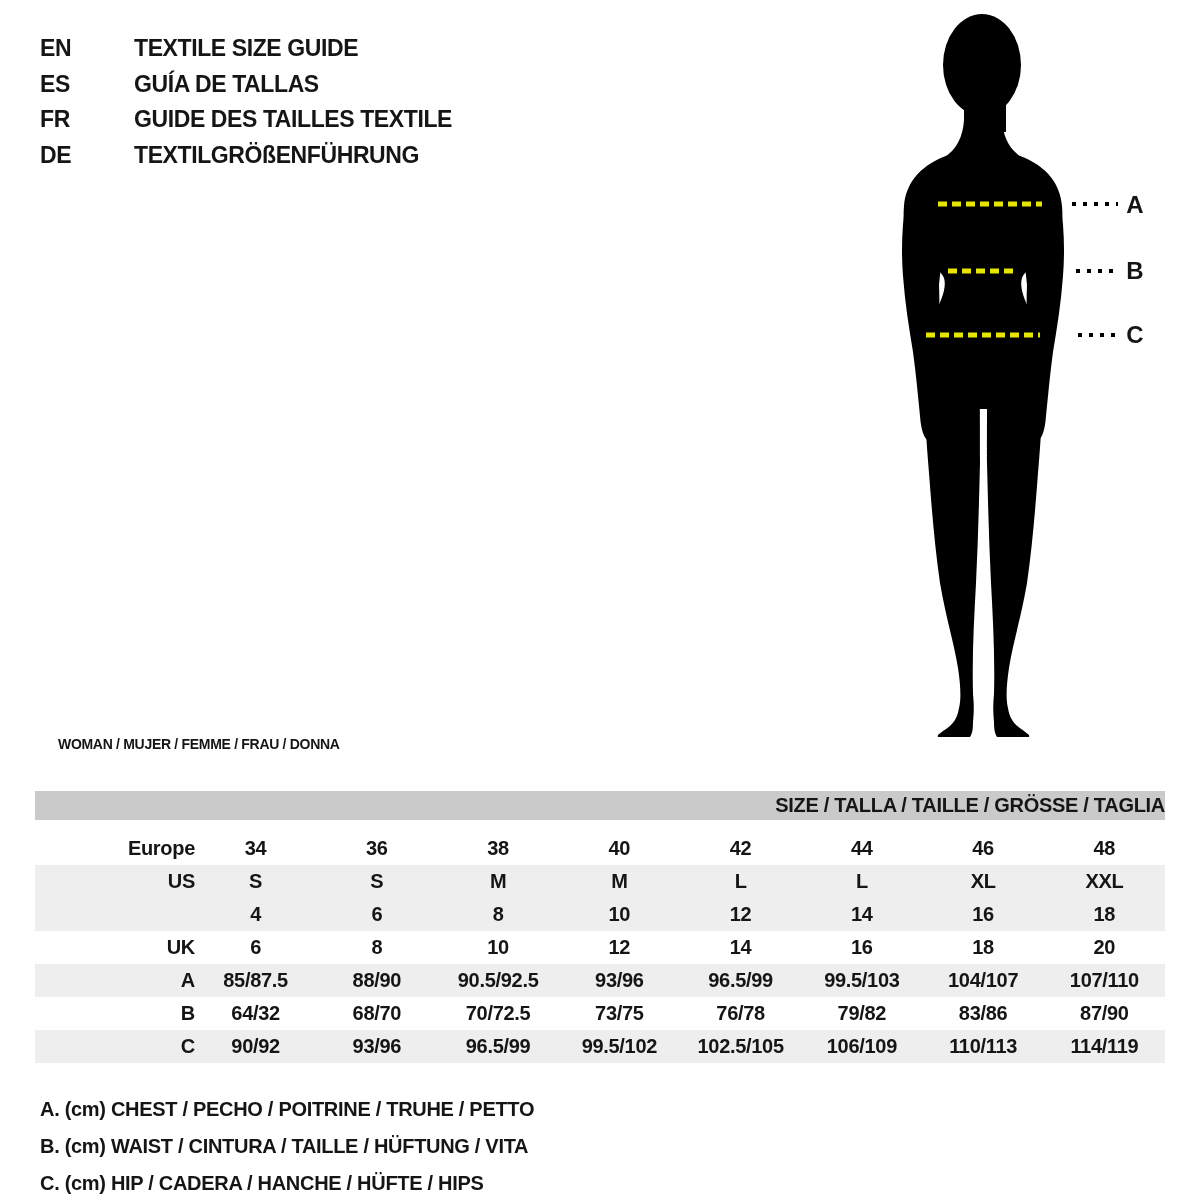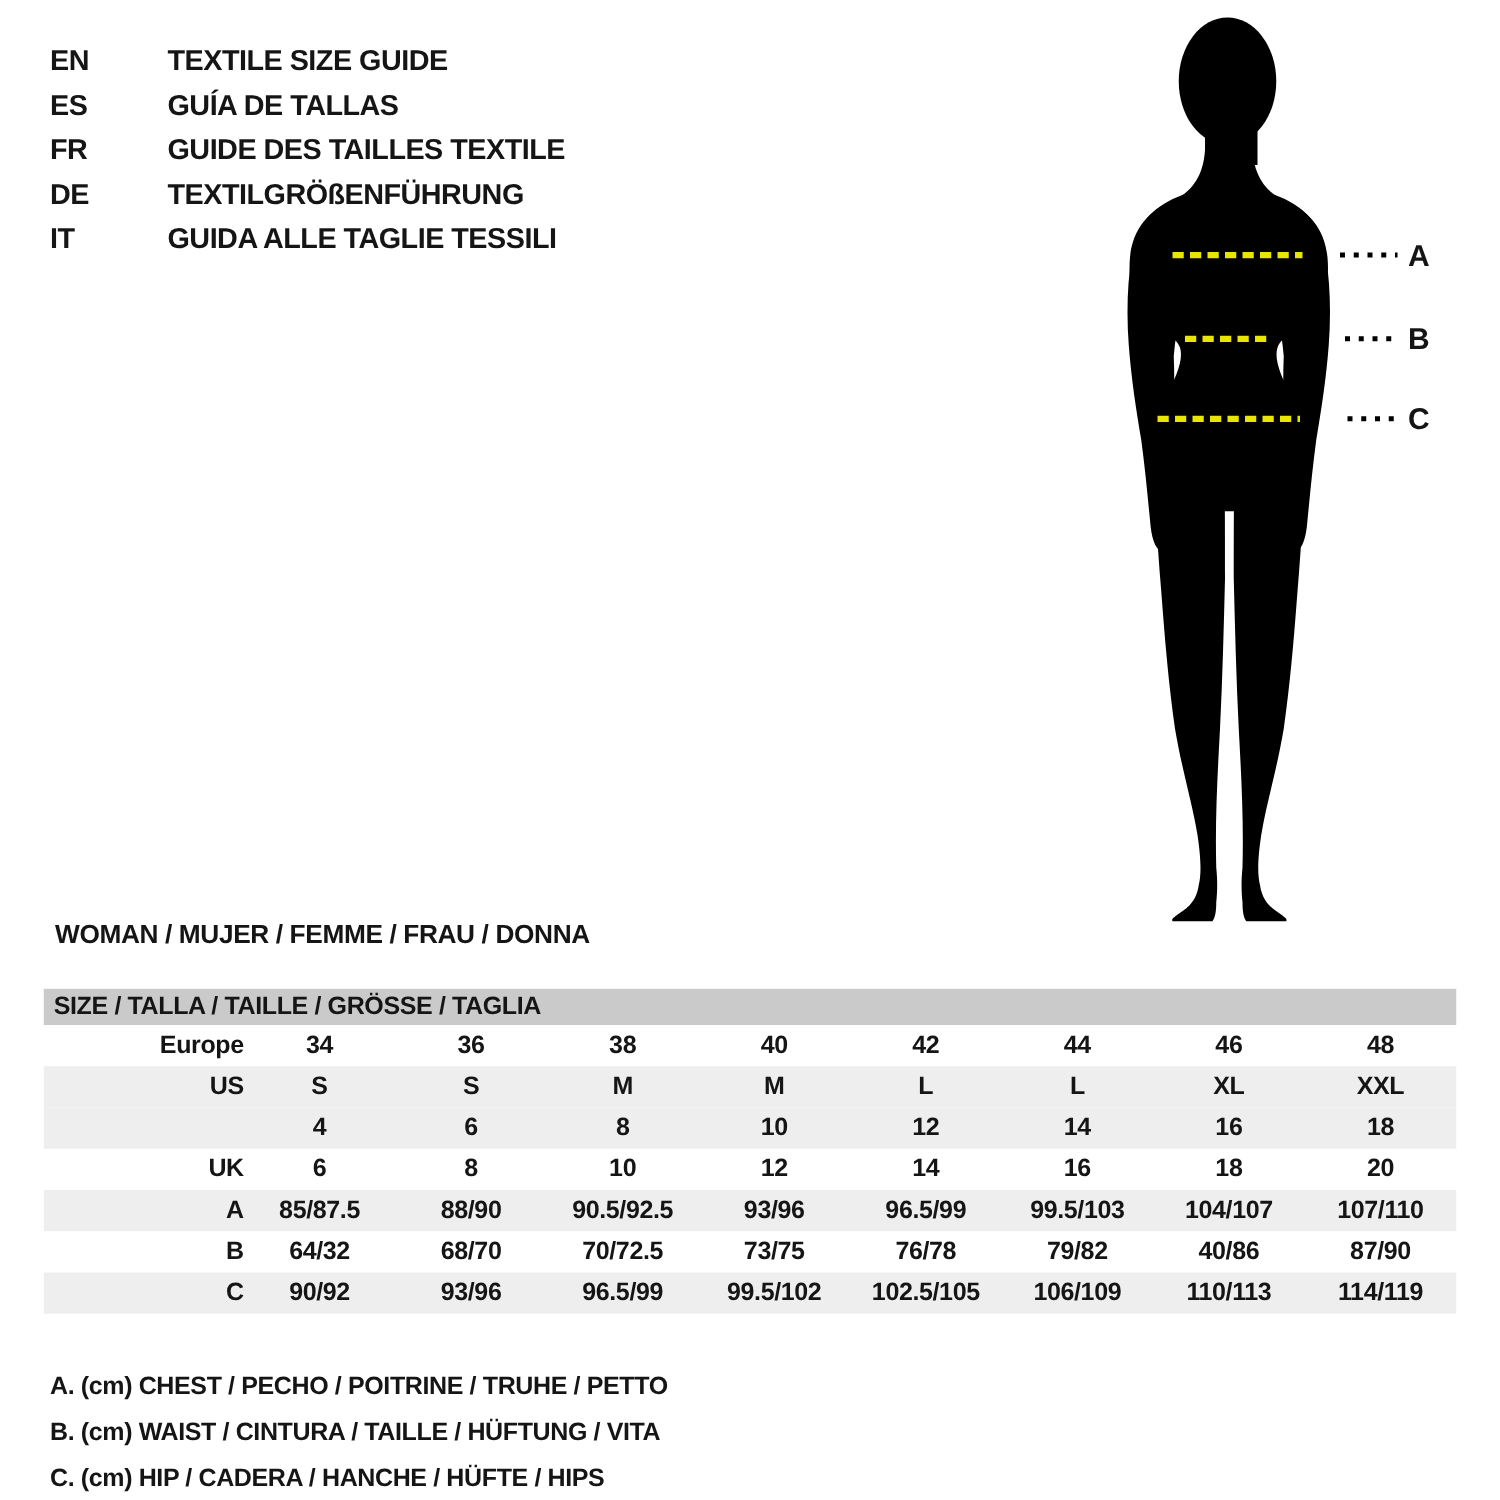--- a/index.html
+++ b/index.html
@@ -9,25 +9,25 @@
     overflow:hidden;
   }
   
   #title-block{position:absolute;left:40px;top:31px;}
   .title-row{display:flex;height:35.5px;align-items:center;font-size:23px;letter-spacing:-0.4px;}
   .title-code{width:78px;flex:none;}
   .title-label{white-space:nowrap;margin-left:16px;}
   
   #figure{position:absolute;left:860px;top:8px;width:320px;height:740px;}
   
-  #woman-heading{position:absolute;left:44px;top:736px;font-size:21px;letter-spacing:-0.3px;white-space:nowrap;}
+  #woman-heading{position:absolute;left:58px;top:736px;font-size:14px;letter-spacing:-0.3px;white-space:nowrap;}
   
   #size-table{position:absolute;left:35px;top:791px;width:1130px;}
   #size-table-header{height:29px;line-height:29px;font-size:20px;letter-spacing:-0.3px;
-    padding-left:8px;box-sizing:border-box;margin-bottom:0;}
+    padding-left:8px;box-sizing:border-box;margin-bottom:12px;text-align:right;}
   .t-row{display:flex;height:33px;align-items:center;font-size:20px;letter-spacing:-0.3px;}
   .t-label{width:160px;flex:none;padding-left:8px;box-sizing:border-box;text-align:right;}
   .t-cell{flex:1;text-align:center;}
   
   #legend{position:absolute;left:40px;top:1091px;}
   .legend-line{font-size:20px;line-height:37px;letter-spacing:-0.3px;white-space:nowrap;}
 </style>
 </head>
 <body>
 
@@ -40,24 +40,20 @@
     <span class="title-code">ES</span>
     <span class="title-label">GUÍA DE TALLAS</span>
   </div>
     <div class="title-row">
     <span class="title-code">FR</span>
     <span class="title-label">GUIDE DES TAILLES TEXTILE</span>
   </div>
     <div class="title-row">
     <span class="title-code">DE</span>
     <span class="title-label">TEXTILGRÖßENFÜHRUNG</span>
-  </div>
-    <div class="title-row">
-    <span class="title-code">IT</span>
-    <span class="title-label">GUIDA ALLE TAGLIE TESSILI</span>
   </div>
   </div>
 
 <div id="figure">
   <svg viewBox="0 0 320 740" width="320" height="740">
     <g fill="#000000">
       <ellipse cx="122" cy="57" rx="39" ry="51"></ellipse>
       <rect x="104" y="88" width="42" height="36"></rect>
       <path d="M104,112
         C103,128 97,142 83,150 C58,160 46,176 44,198 C42,220 48,236 58,248
@@ -168,21 +164,21 @@
       </div>
       <div class="t-row">
     <span class="t-label">B</span>
 
   <span class="t-cell">64/32</span>
         <span class="t-cell">68/70</span>
         <span class="t-cell">70/72.5</span>
         <span class="t-cell">73/75</span>
         <span class="t-cell">76/78</span>
         <span class="t-cell">79/82</span>
-        <span class="t-cell">40/86</span>
+        <span class="t-cell">83/86</span>
         <span class="t-cell">87/90</span>
       </div>
       <div class="t-row" style="background: rgb(238, 238, 238);">
     <span class="t-label">C</span>
 
   <span class="t-cell">90/92</span>
         <span class="t-cell">93/96</span>
         <span class="t-cell">96.5/99</span>
         <span class="t-cell">99.5/102</span>
         <span class="t-cell">102.5/105</span>

